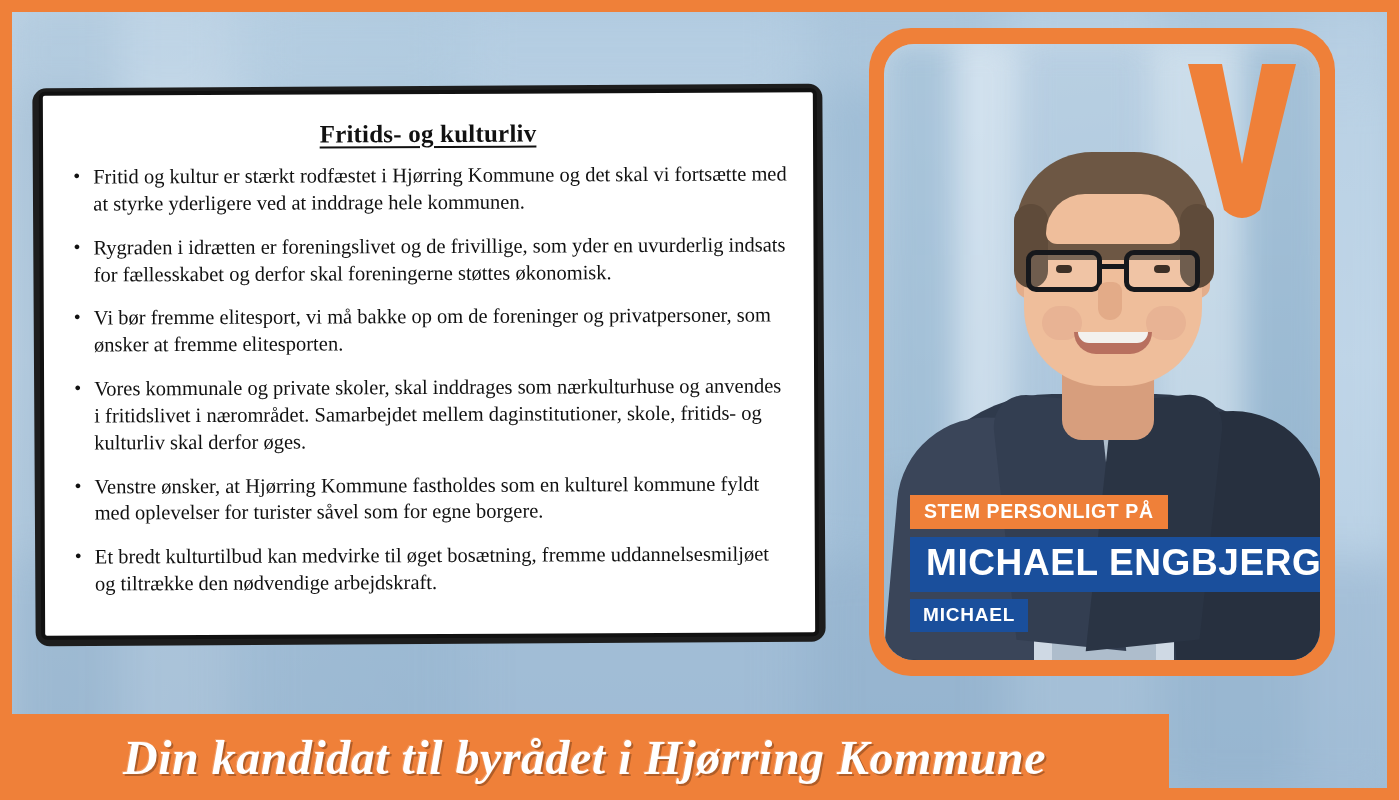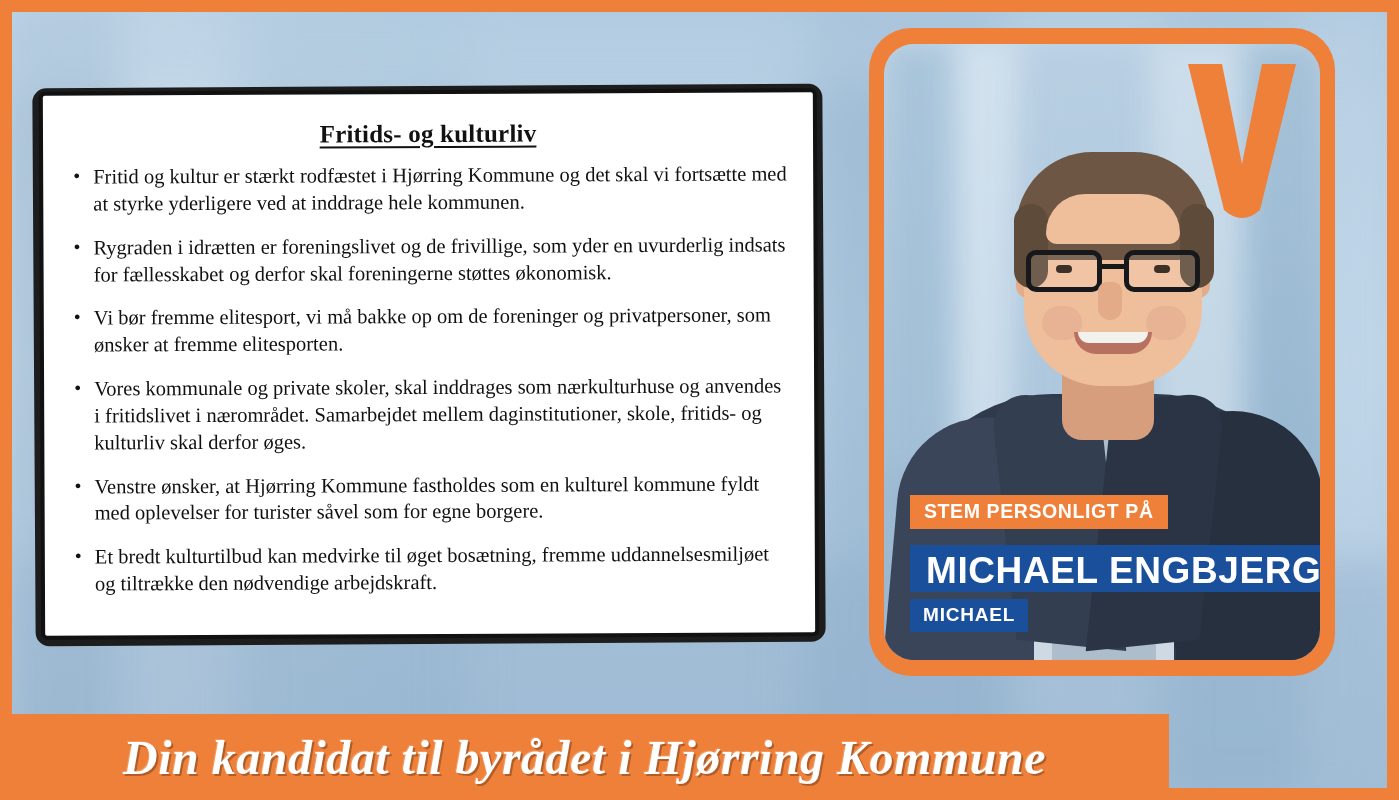--- a/index.html
+++ b/index.html
@@ -347,21 +347,21 @@
   .plate-name {
     position: absolute;
     left: 26px;
     bottom: 68px;
     background: #1a4f9c;
     color: #ffffff;
     font-family: "Liberation Sans", sans-serif;
     font-weight: bold;
     font-size: 37px;
     letter-spacing: 0.6px;
-    padding: 5px 16px 0 16px;
+    padding: 5px 16px 8px 16px;
     white-space: nowrap;
   }
   .plate-party {
     position: absolute;
     left: 26px;
     bottom: 28px;
     background: #1a4f9c;
     color: #ffffff;
     font-family: "Liberation Sans", sans-serif;
     font-weight: bold;

